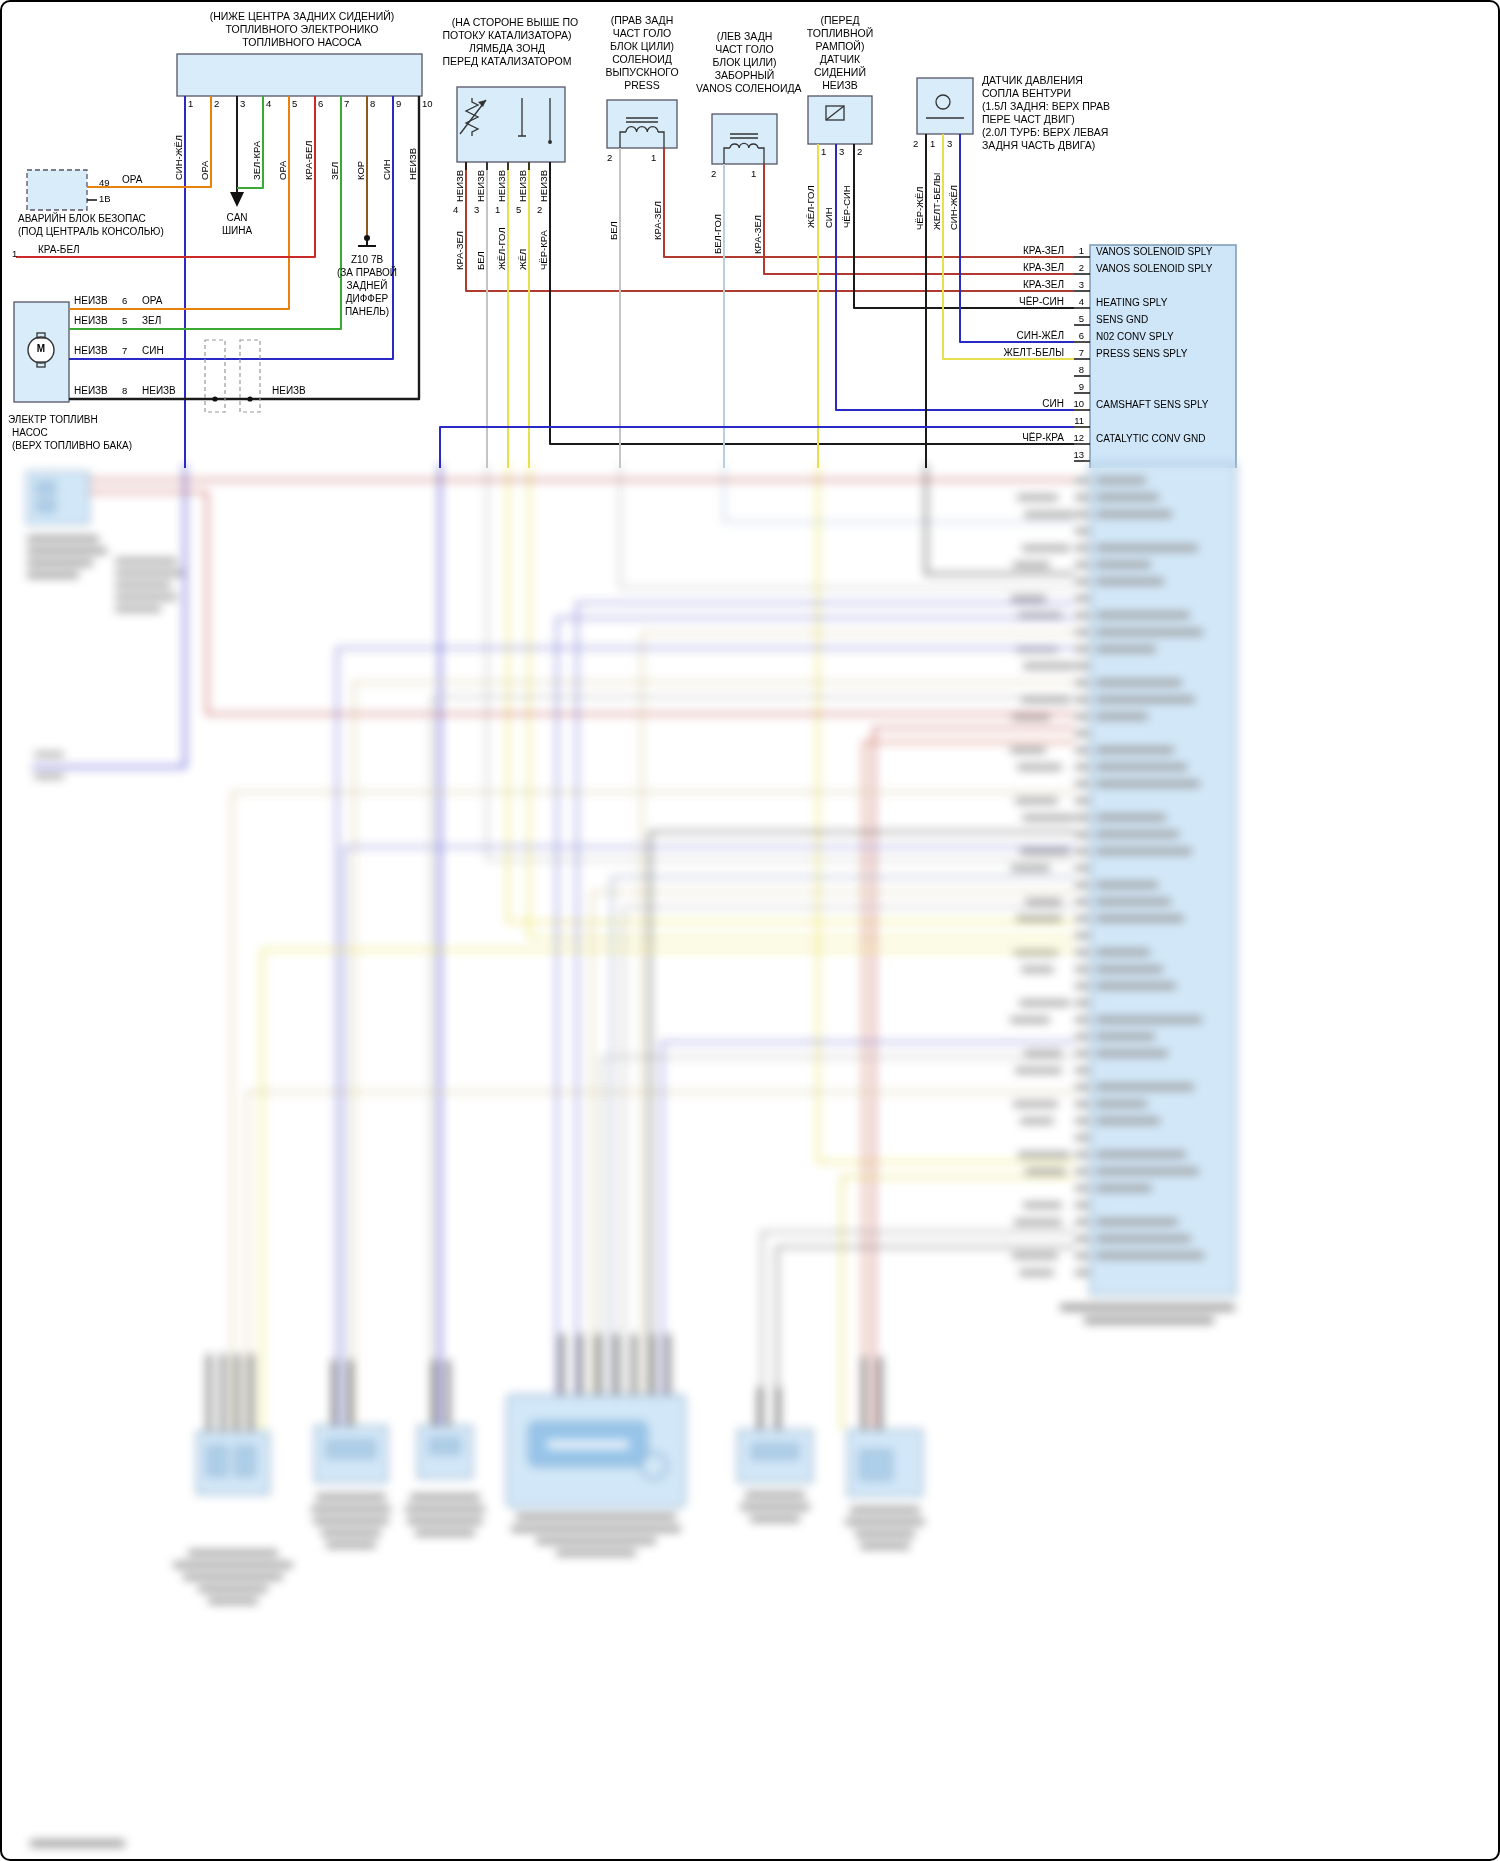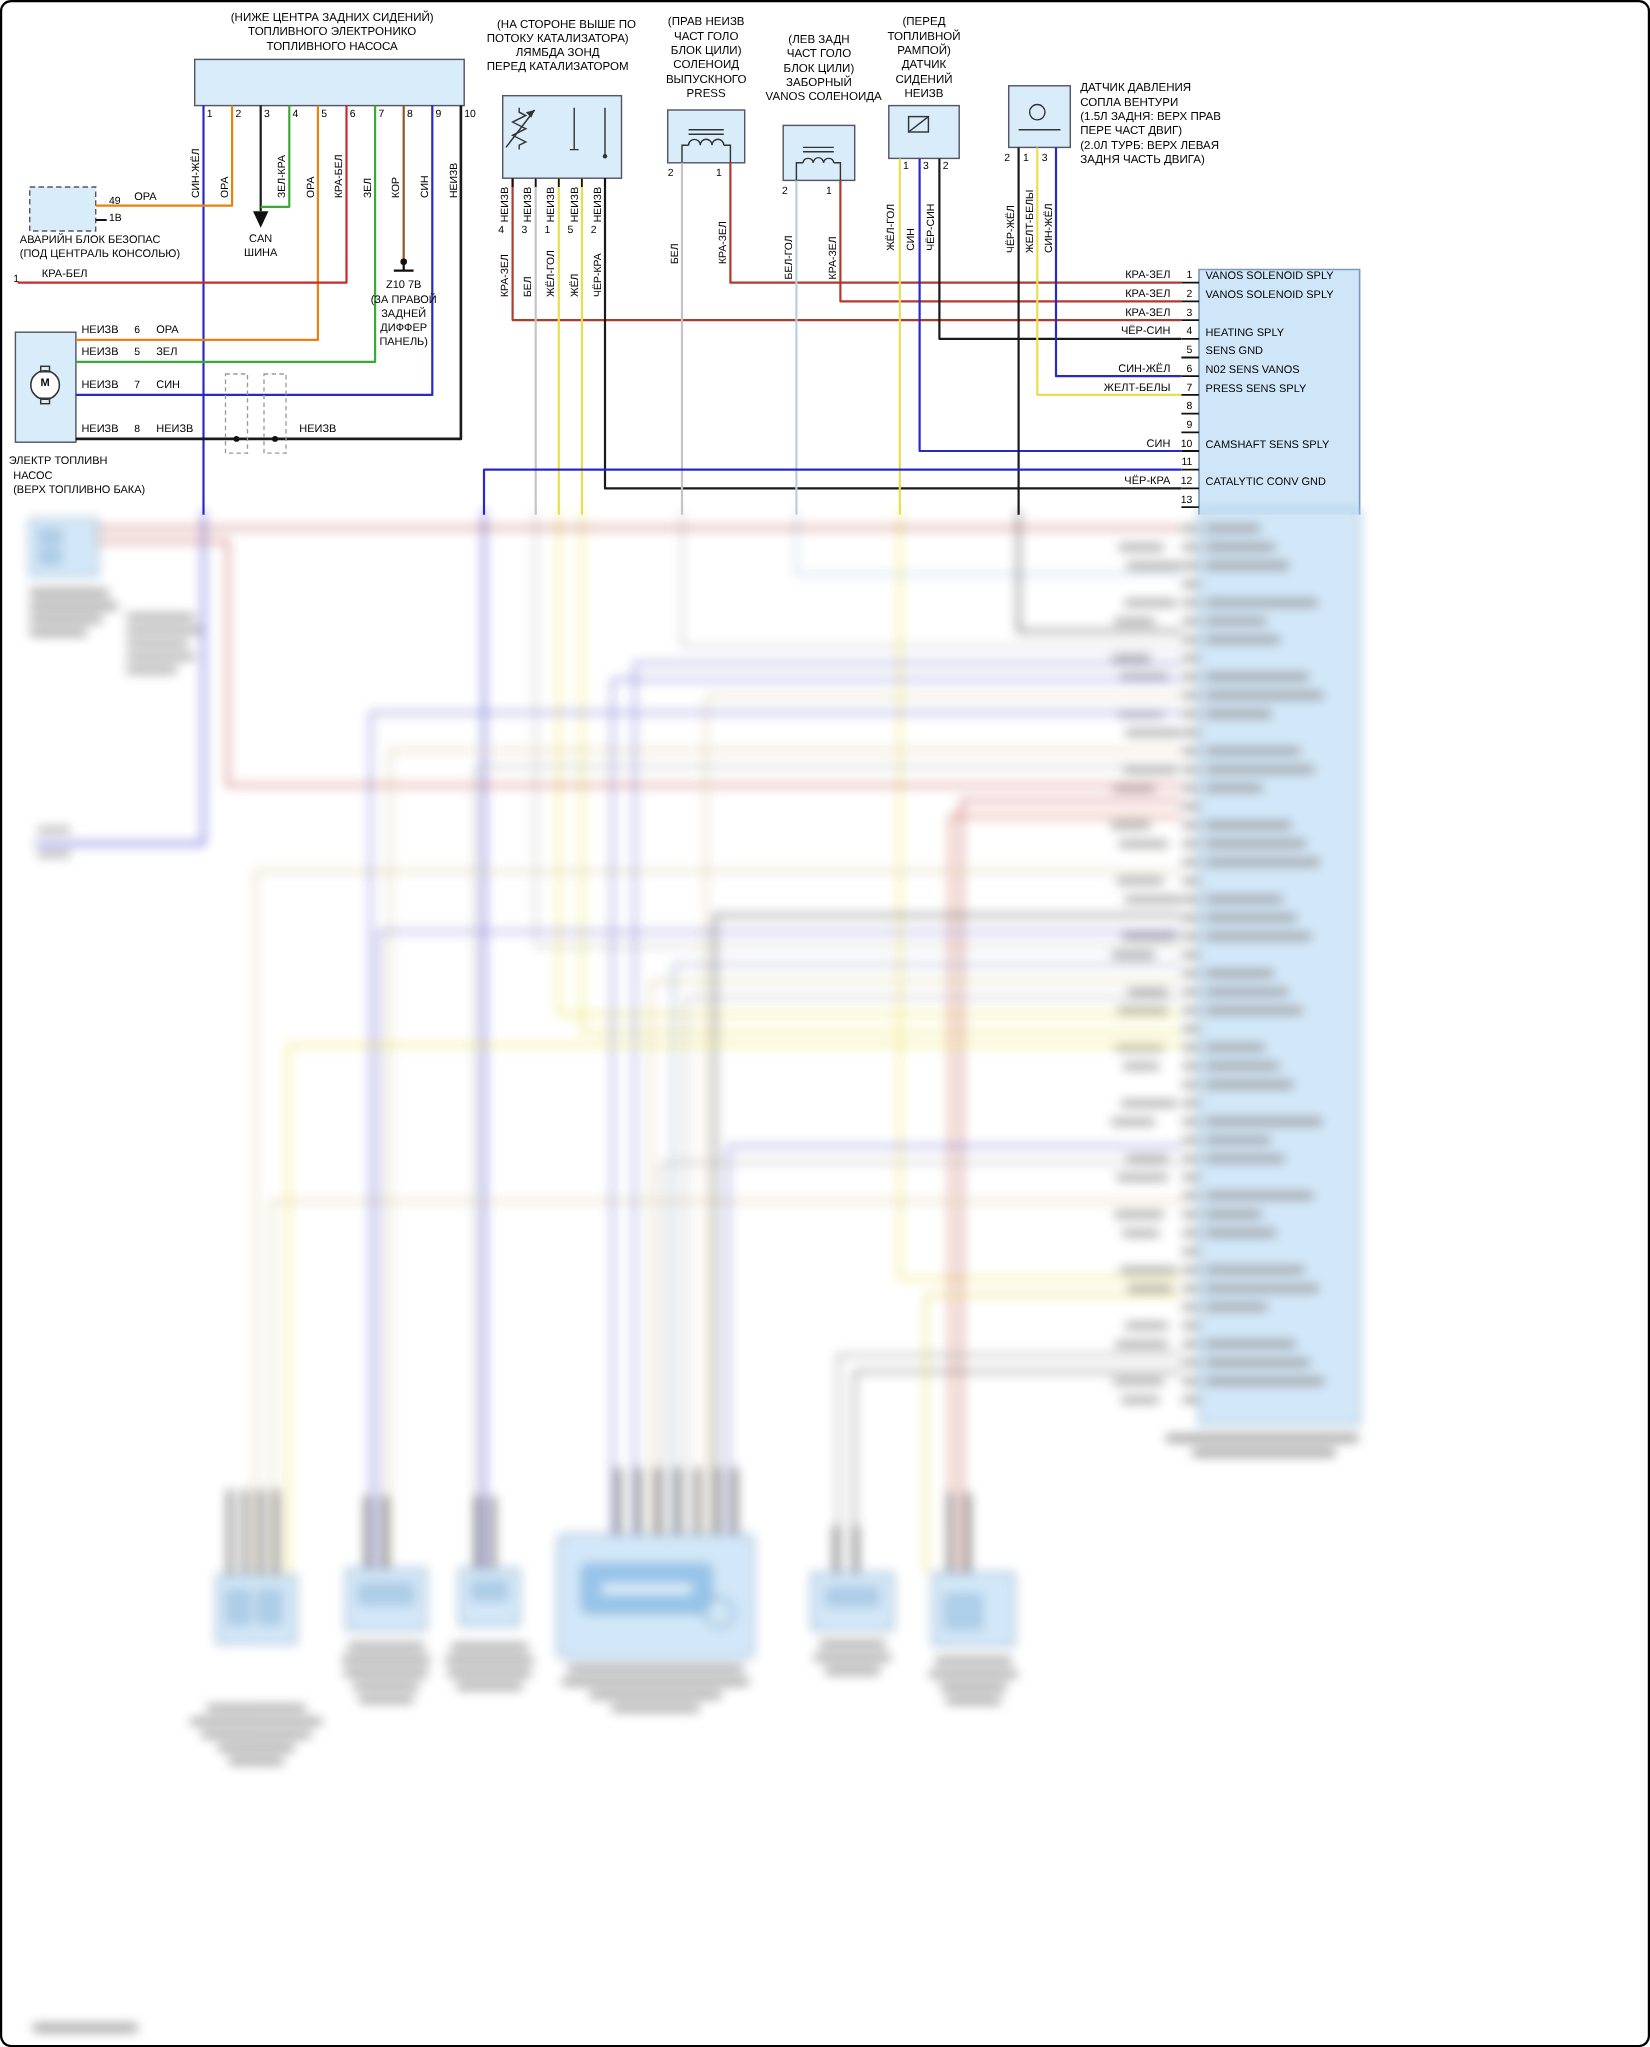--- a/index.html
+++ b/index.html
@@ -486,21 +486,21 @@
   <div class="t num" style="left:472px;top:202px">3</div>
   <div class="t num" style="left:493px;top:202px">1</div>
   <div class="t num" style="left:514px;top:202px">5</div>
   <div class="t num" style="left:535px;top:202px">2</div>
   <div class="vlabel" style="left:452px;top:268px">КРА-ЗЕЛ</div>
   <div class="vlabel" style="left:473px;top:268px">БЕЛ</div>
   <div class="vlabel" style="left:494px;top:268px">ЖЁЛ-ГОЛ</div>
   <div class="vlabel" style="left:515px;top:268px">ЖЁЛ</div>
   <div class="vlabel" style="left:536px;top:268px">ЧЁР-КРА</div>
 
-  <div class="t title c" style="left:592px;top:12px;width:96px">(ПРАВ НЕИЗВ</div>
+  <div class="t title c" style="left:592px;top:12px;width:96px">(ПРАВ ЗАДН</div>
   <div class="t title c" style="left:592px;top:25px;width:96px">ЧАСТ ГОЛО</div>
   <div class="t title c" style="left:592px;top:38px;width:96px">БЛОК ЦИЛИ)</div>
   <div class="t title c" style="left:592px;top:51px;width:96px">СОЛЕНОИД</div>
   <div class="t title c" style="left:592px;top:64px;width:96px">ВЫПУСКНОГО</div>
   <div class="t title c" style="left:592px;top:77px;width:96px">PRESS</div>
   <div class="t num" style="left:605px;top:150px">2</div>
   <div class="t num" style="left:649px;top:150px">1</div>
   <div class="vlabel" style="left:606px;top:238px">БЕЛ</div>
   <div class="vlabel" style="left:650px;top:238px">КРА-ЗЕЛ</div>
 
@@ -550,21 +550,21 @@
   <div class="t num ra" style="left:1062px;top:277px;width:20px">3</div>
   <div class="t" style="left:1094px;top:278px"></div>
   <div class="t ra" style="left:986px;top:294px;width:76px">ЧЁР-СИН</div>
   <div class="t num ra" style="left:1062px;top:294px;width:20px">4</div>
   <div class="t" style="left:1094px;top:295px">HEATING SPLY</div>
   <div class="t ra" style="left:986px;top:311px;width:76px"></div>
   <div class="t num ra" style="left:1062px;top:311px;width:20px">5</div>
   <div class="t" style="left:1094px;top:312px">SENS GND</div>
   <div class="t ra" style="left:986px;top:328px;width:76px">СИН-ЖЁЛ</div>
   <div class="t num ra" style="left:1062px;top:328px;width:20px">6</div>
-  <div class="t" style="left:1094px;top:329px">N02 SENS VANOS</div>
+  <div class="t" style="left:1094px;top:329px">N02 CONV SPLY</div>
   <div class="t ra" style="left:986px;top:345px;width:76px">ЖЕЛТ-БЕЛЫ</div>
   <div class="t num ra" style="left:1062px;top:345px;width:20px">7</div>
   <div class="t" style="left:1094px;top:346px">PRESS SENS SPLY</div>
   <div class="t ra" style="left:986px;top:362px;width:76px"></div>
   <div class="t num ra" style="left:1062px;top:362px;width:20px">8</div>
   <div class="t" style="left:1094px;top:363px"></div>
   <div class="t ra" style="left:986px;top:379px;width:76px"></div>
   <div class="t num ra" style="left:1062px;top:379px;width:20px">9</div>
   <div class="t" style="left:1094px;top:380px"></div>
   <div class="t ra" style="left:986px;top:396px;width:76px">СИН</div>

